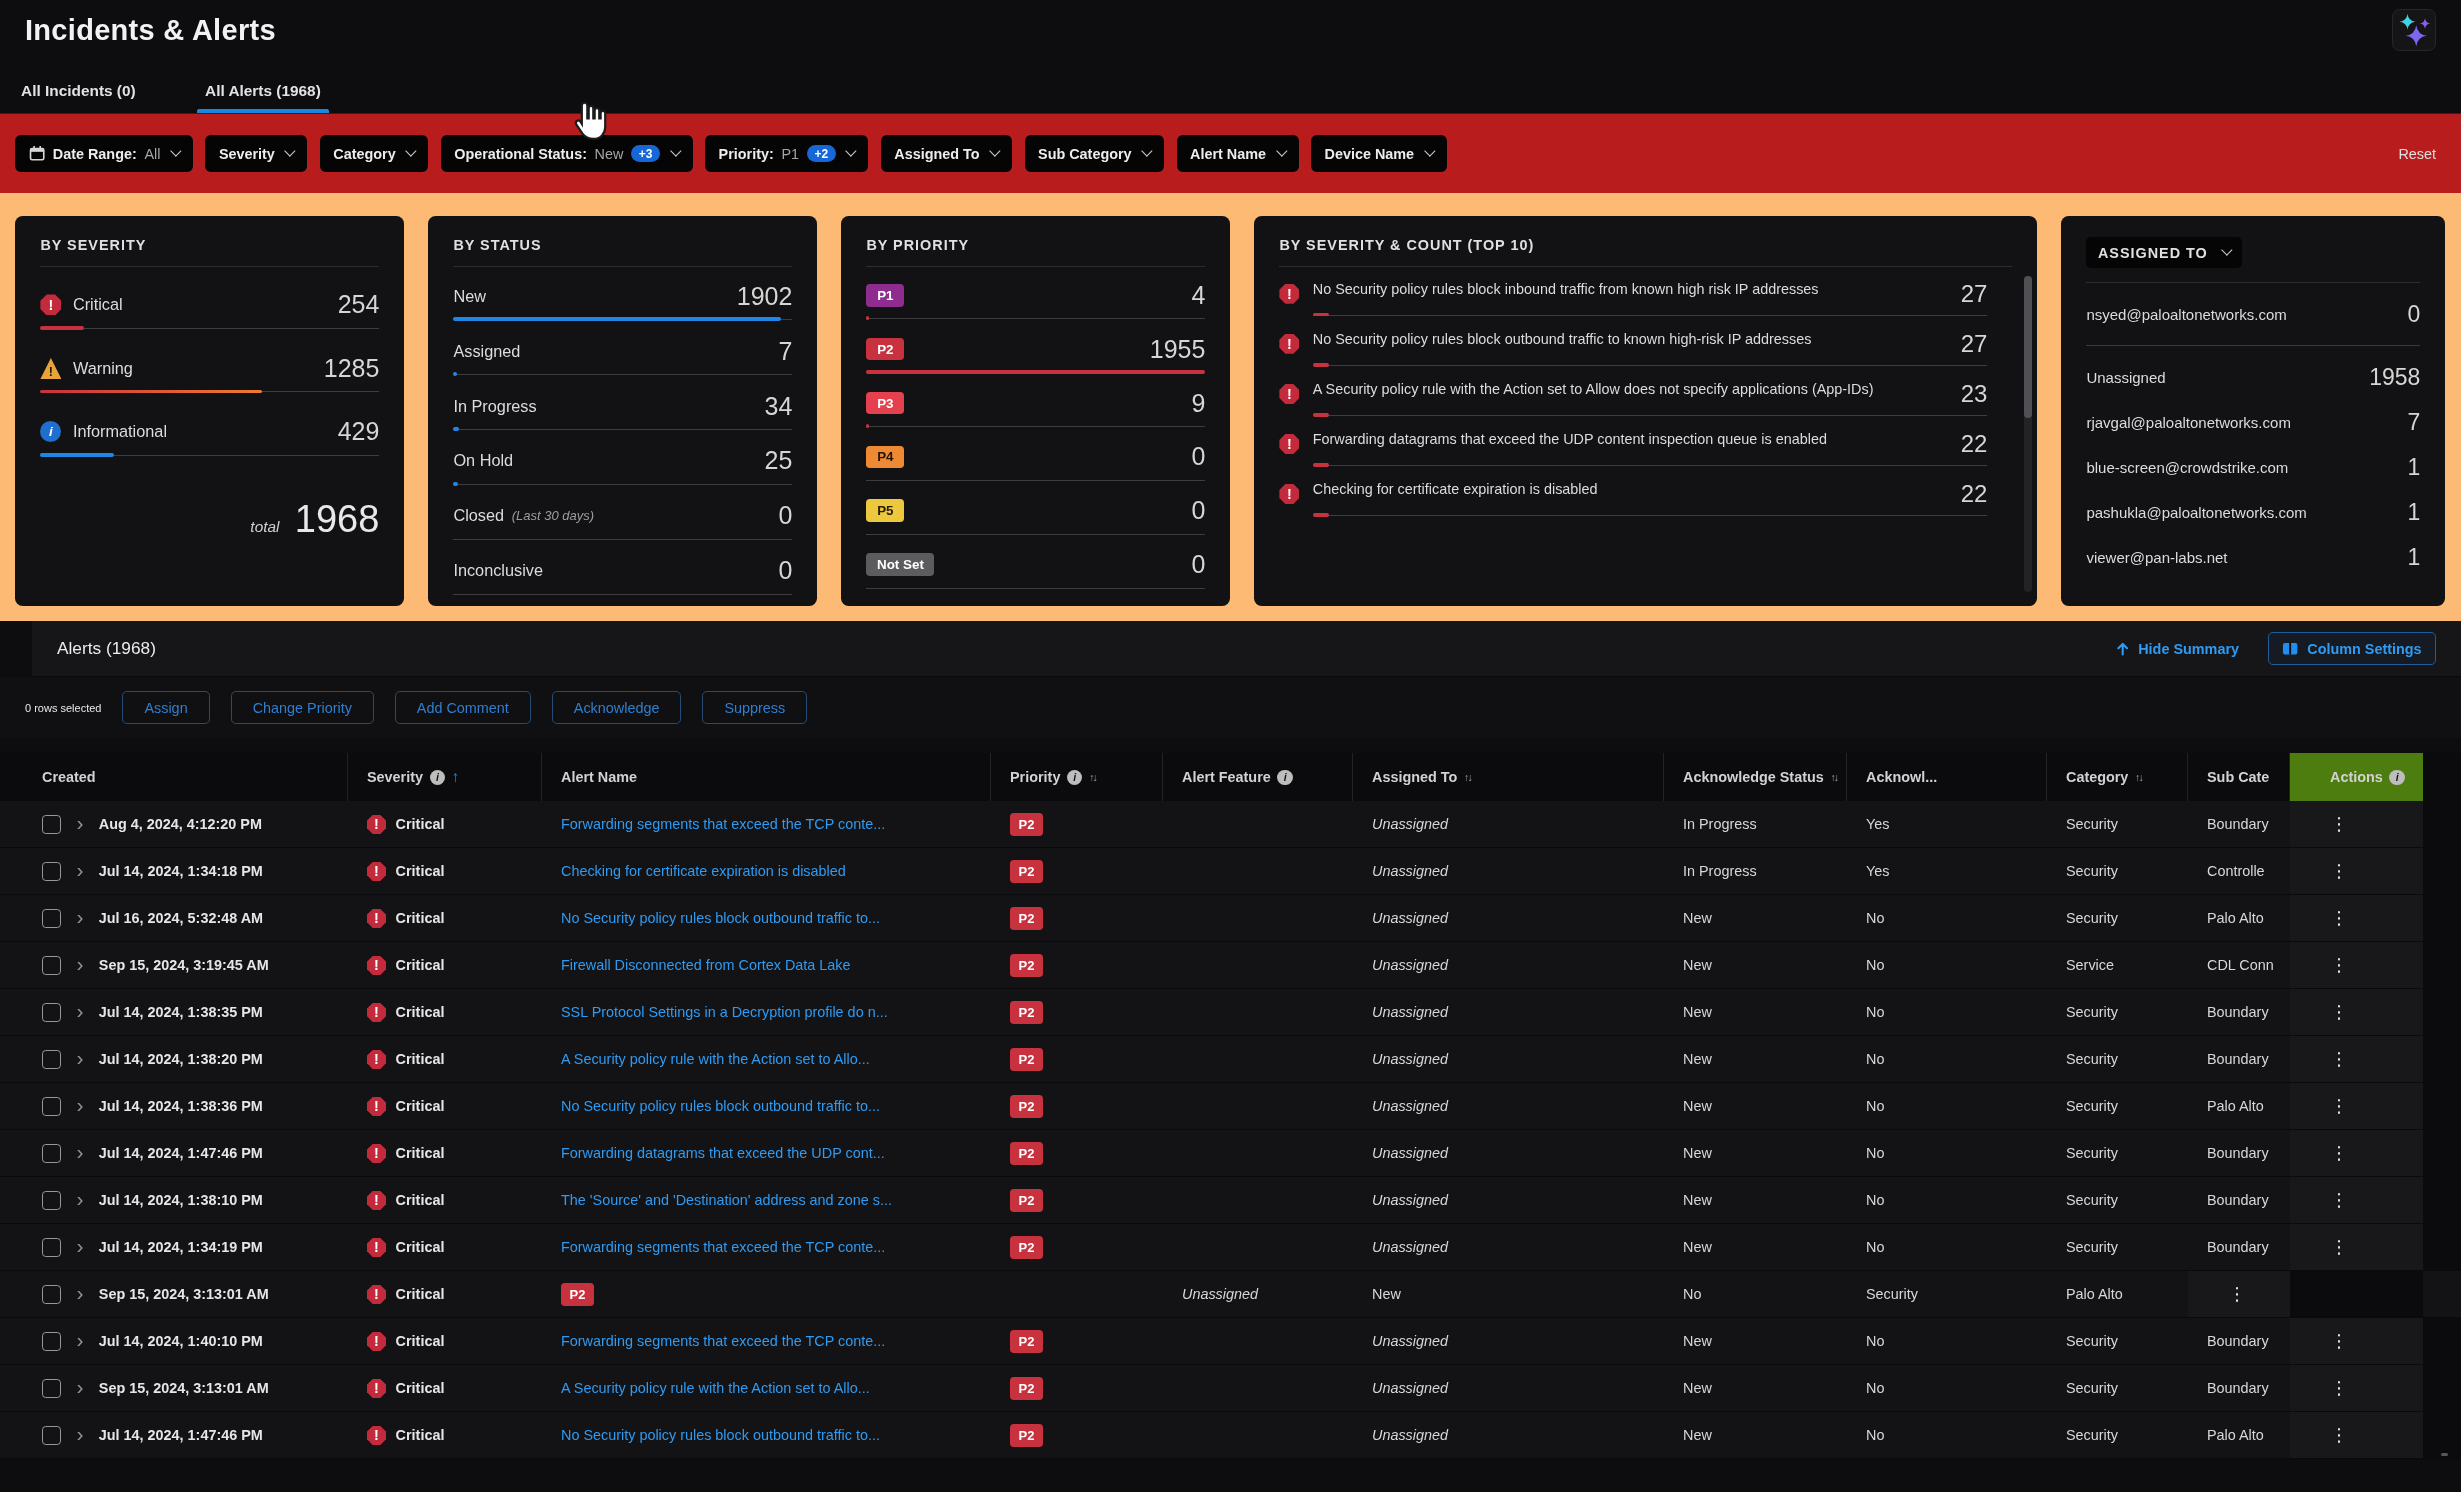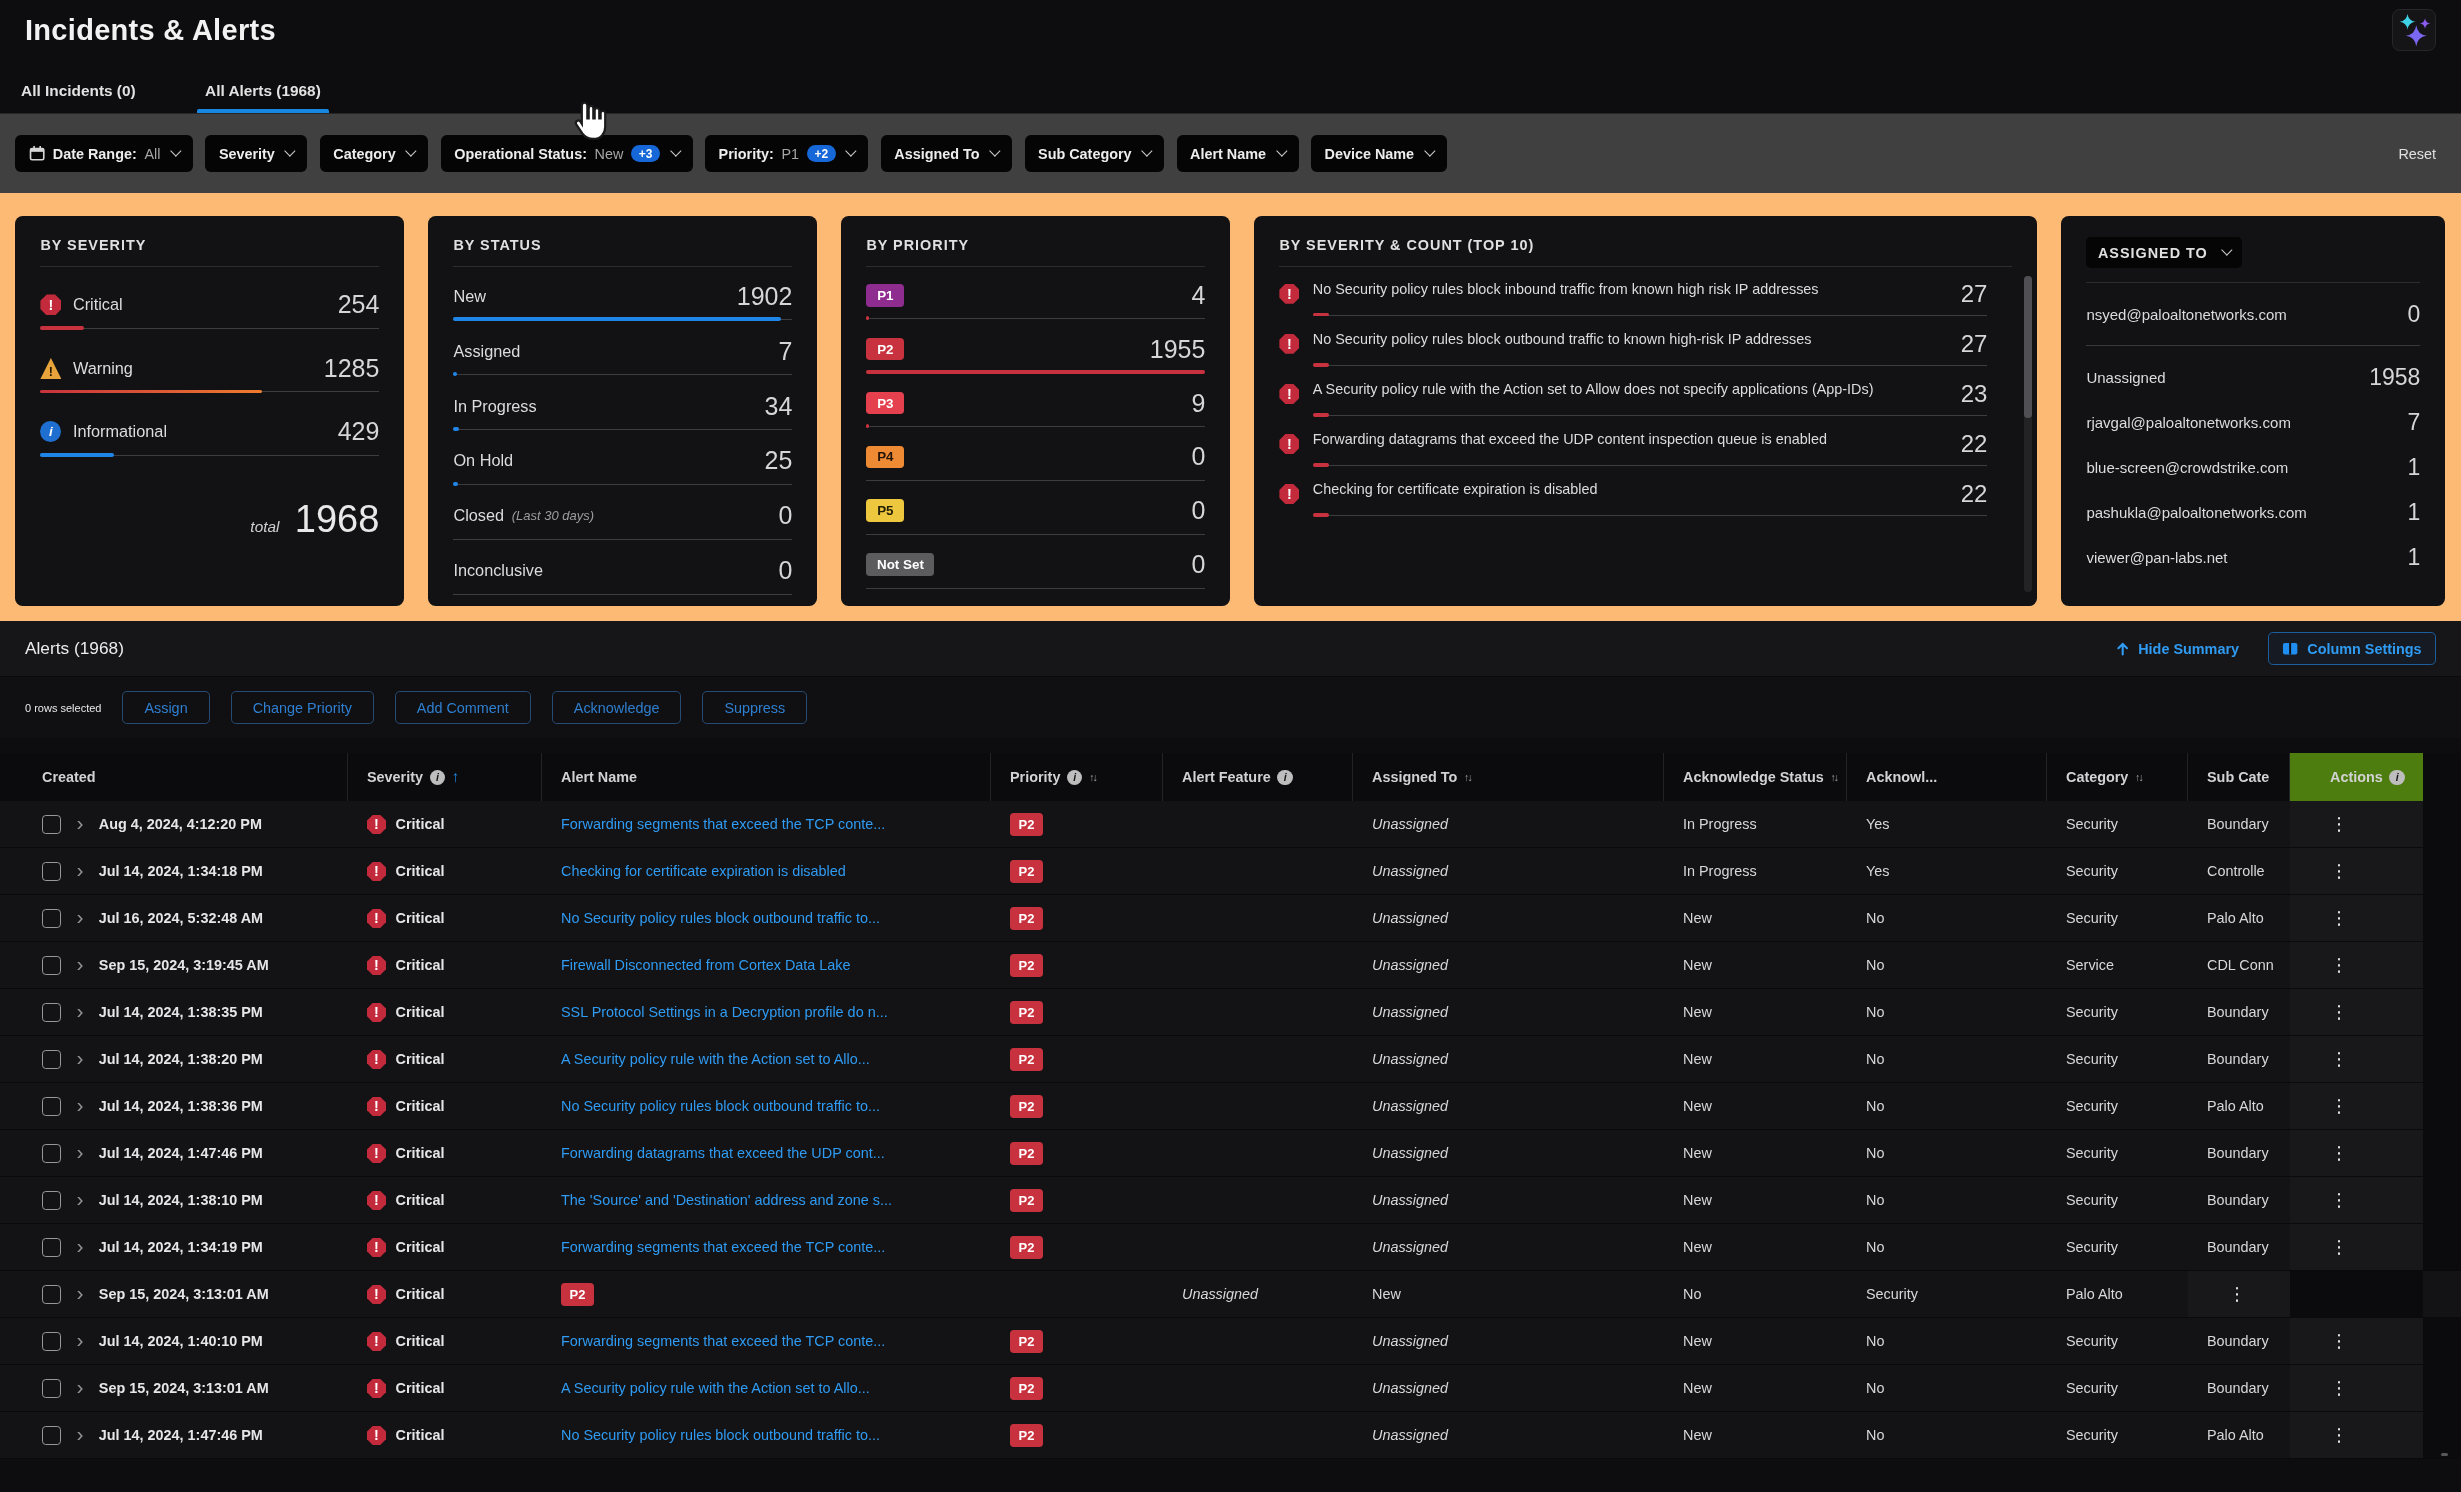--- a/index.html
+++ b/index.html
@@ -15,21 +15,21 @@
 
   
   .tabs-row { height:54px; display:flex; align-items:flex-end; gap:54px; padding:0 13.4px;
     background:#0d0d0f; border-bottom:1px solid #262629; }
   .tab { font-size:15.4px; font-weight:bold; color:#e2e2e2; padding:9.6px 7.7px 13.4px 7.7px;
     position:relative; cursor:pointer; }
   .tab.active::after { content:""; position:absolute; left:0; right:0; bottom:0; height:3.8px;
     background:#1787e0; border-radius:1.9px 1.9px 0 0; }
 
   
-  .filter-row { height:79px; background:#404040; display:flex; align-items:center;
+  .filter-row { height:79px; background:#b91c1c; display:flex; align-items:center;
     padding:0 25px 0 15.4px; }
   .pills { display:flex; gap:12.5px; align-items:center; flex:1; }
   .pill { height:37px; background:#050506; border-radius:5.8px; display:flex; align-items:center;
     gap:7.7px; padding:0 13.4px; cursor:pointer; white-space:nowrap; }
   .pill-label { font-size:14.4px; font-weight:bold; color:#ededed; }
   .pill-value { font-size:14.4px; color:#a6a6a6; }
   .pill-badge { background:#1667d8; color:#fff; font-size:12px; font-weight:bold;
     border-radius:9.6px; padding:1.9px 7.7px; }
   .caret { width:7.7px; height:7.7px; border-right:1.9px solid #cfcfcf; border-bottom:1.9px solid #cfcfcf;
     transform:rotate(45deg); margin-top:-4.8px; margin-left:3.8px; flex:0 0 auto; }
@@ -88,21 +88,21 @@
 
   .assign-head { display:inline-flex; align-items:center; gap:11.5px; background:#050506;
     border-radius:4.8px; padding:7.7px 11.5px; cursor:pointer; }
   .assign-row { display:flex; align-items:center; margin-top:18px; }
   .assign-label { font-size:15px; color:#dcdcdc; }
   .assign-value { margin-left:auto; font-size:23px; font-weight:300; color:#d6d6d6; }
   .assign-row.with-divider { padding-bottom:17.3px; border-bottom:1px solid #39393c; }
 
   
   .alerts-head { height:56px; background:#161619; display:flex; align-items:center;
-    padding:0 25px; border-bottom:1px solid #0a0a0c; }
+    padding:0 25px; border-bottom:1px solid #0a0a0c;margin-left:32px; }
   .alerts-title { font-size:17.3px; color:#ececec; }
   .alerts-head-right { margin-left:auto; display:flex; align-items:center; gap:29px;justify-content:center; }
   .hide-summary { display:flex; align-items:center; gap:7.7px; color:#2f9bf2; font-size:14.4px;
     font-weight:bold; cursor:pointer; }
   .col-settings { display:flex; align-items:center; gap:8.6px; color:#2f9bf2; font-size:14.4px;
     font-weight:bold; border:1px solid #1d5f9e; border-radius:4.8px; padding:7.7px 13.4px;
     background:rgba(31,142,240,0.05); cursor:pointer; }
 
   .bulk-row { height:61px; display:flex; align-items:center; gap:21px; padding:0 25px;
     background:#101013; }

